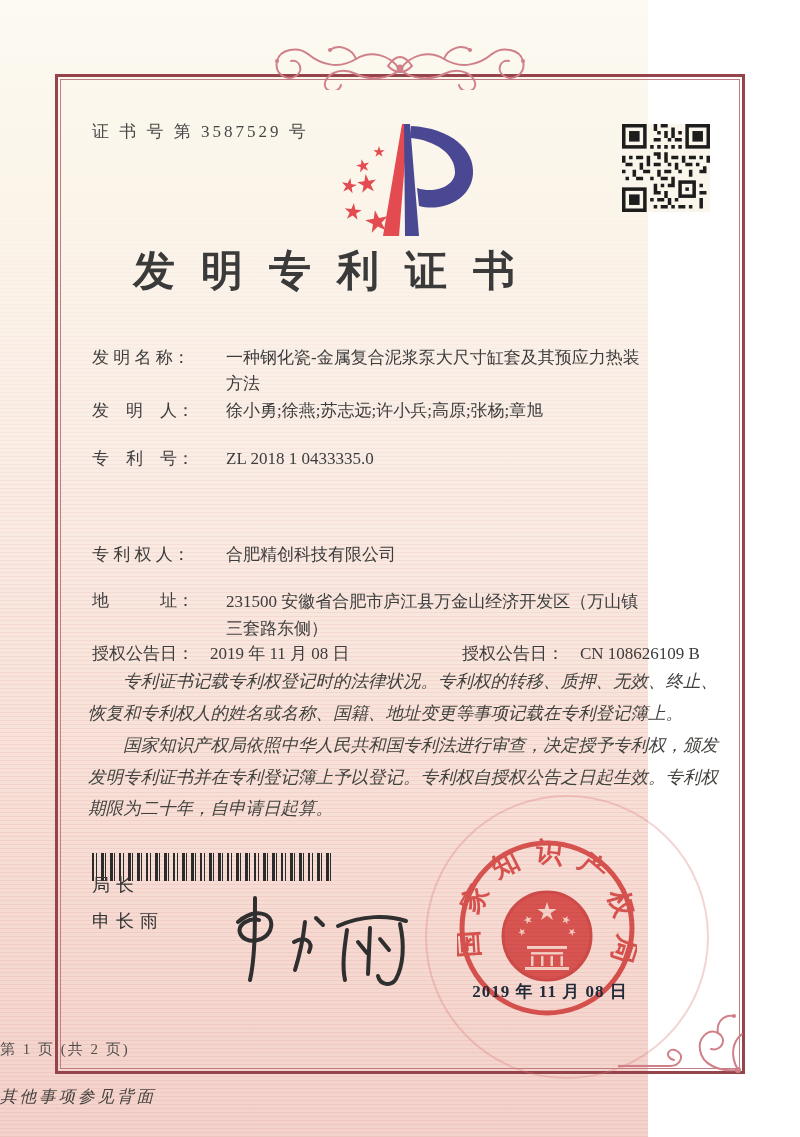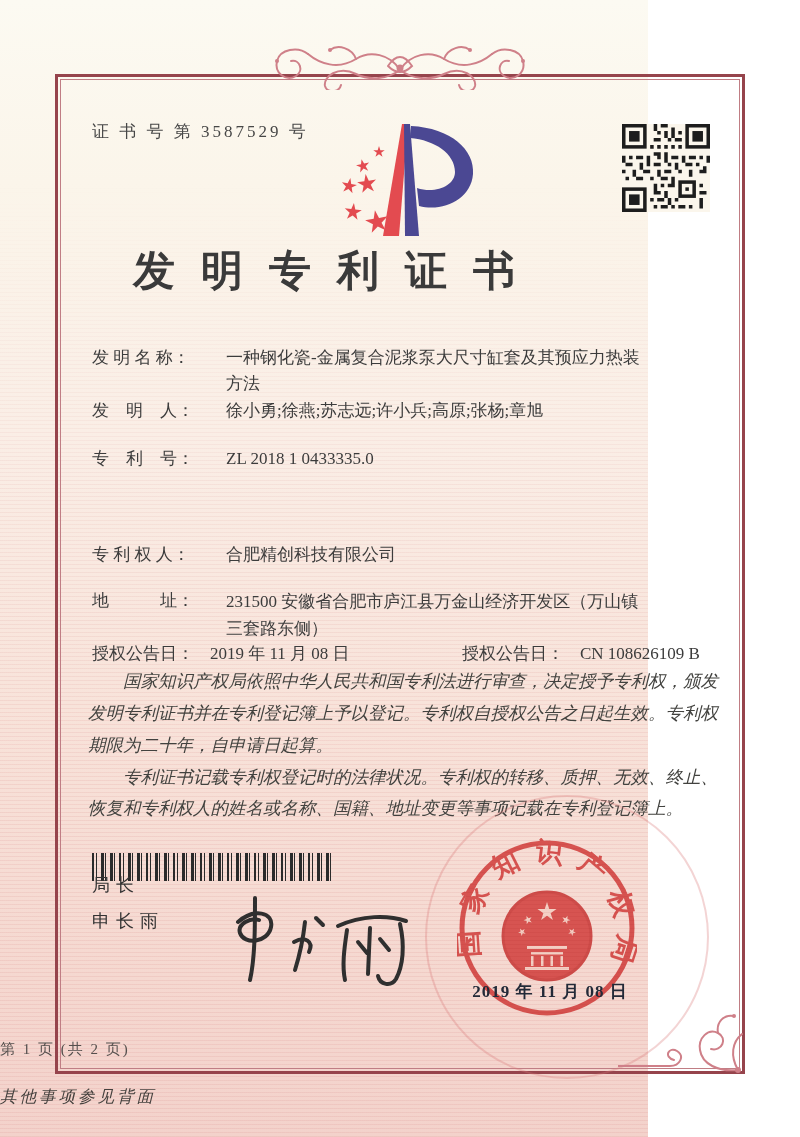--- a/index.html
+++ b/index.html
@@ -143,22 +143,22 @@
       <span class="flabel">授权公告日：</span>
       <span class="fvalue">2019 年 11 月 08 日</span>
     </span>
     <span class="pair" style="position:absolute;left:370px">
       <span class="flabel">授权公告日：</span>
       <span class="fvalue">CN 108626109 B</span>
     </span>
   </div>
 
   <div class="paras">
+    <p>专利证书记载专利权登记时的法律状况。专利权的转移、质押、无效、终止、恢复和专利权人的姓名或名称、国籍、地址变更等事项记载在专利登记簿上。</p>
     <p>国家知识产权局依照中华人民共和国专利法进行审查，决定授予专利权，颁发发明专利证书并在专利登记簿上予以登记。专利权自授权公告之日起生效。专利权期限为二十年，自申请日起算。</p>
-    <p>专利证书记载专利权登记时的法律状况。专利权的转移、质押、无效、终止、恢复和专利权人的姓名或名称、国籍、地址变更等事项记载在专利登记簿上。</p>
   </div>
 
   <div class="barcode"></div>
 
   <div class="seal-ring"></div>
 
   <svg class="seal" width="180" height="180" viewBox="0 0 180 180">
     <defs>
       <path id="st2" d="M0,-1 L0.225,-0.309 L0.951,-0.309 L0.363,0.118 L0.588,0.809 L0,0.382 L-0.588,0.809 L-0.363,0.118 L-0.951,-0.309 L-0.225,-0.309 Z"></path>
       <path id="arc" d="M 26,122 A 70,70 0 1 1 154,122" fill="none"></path>

